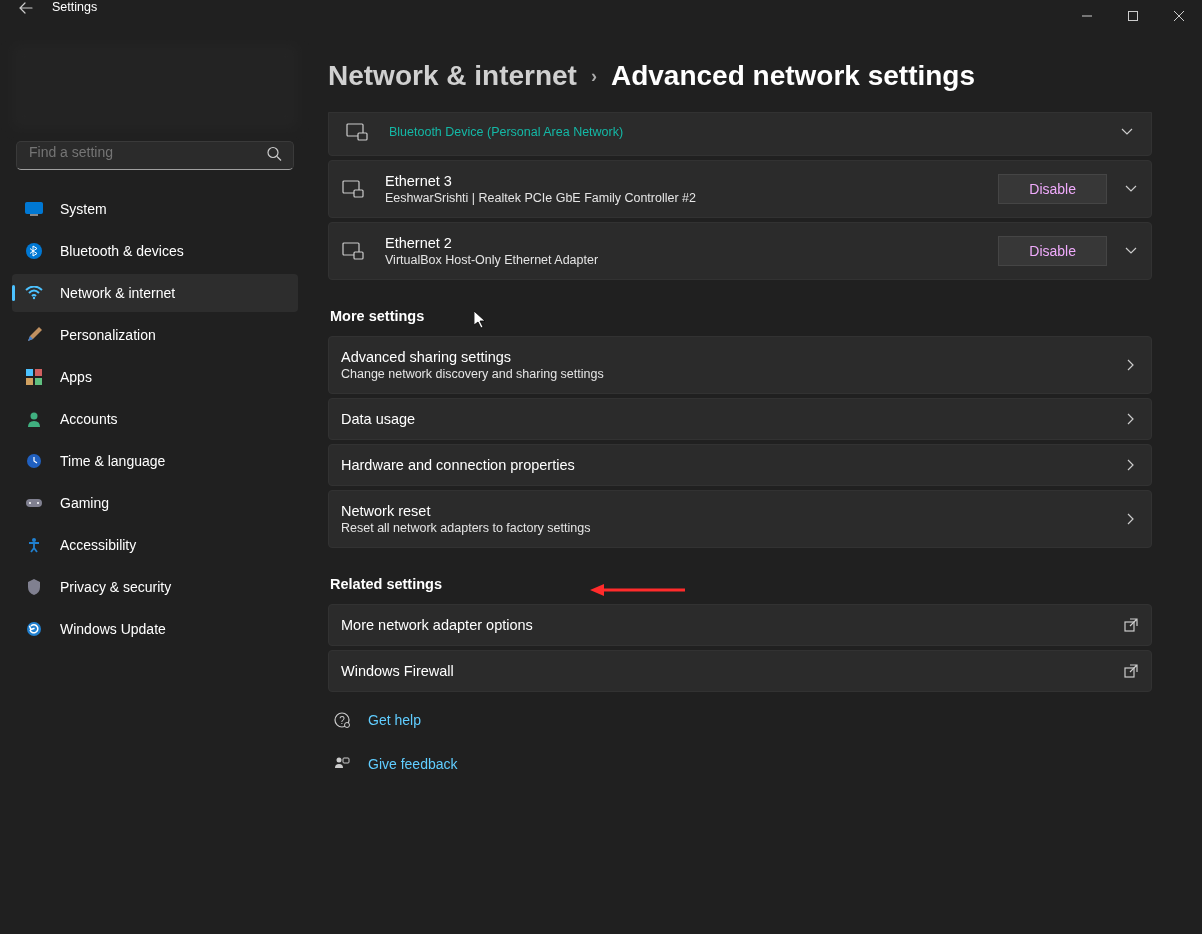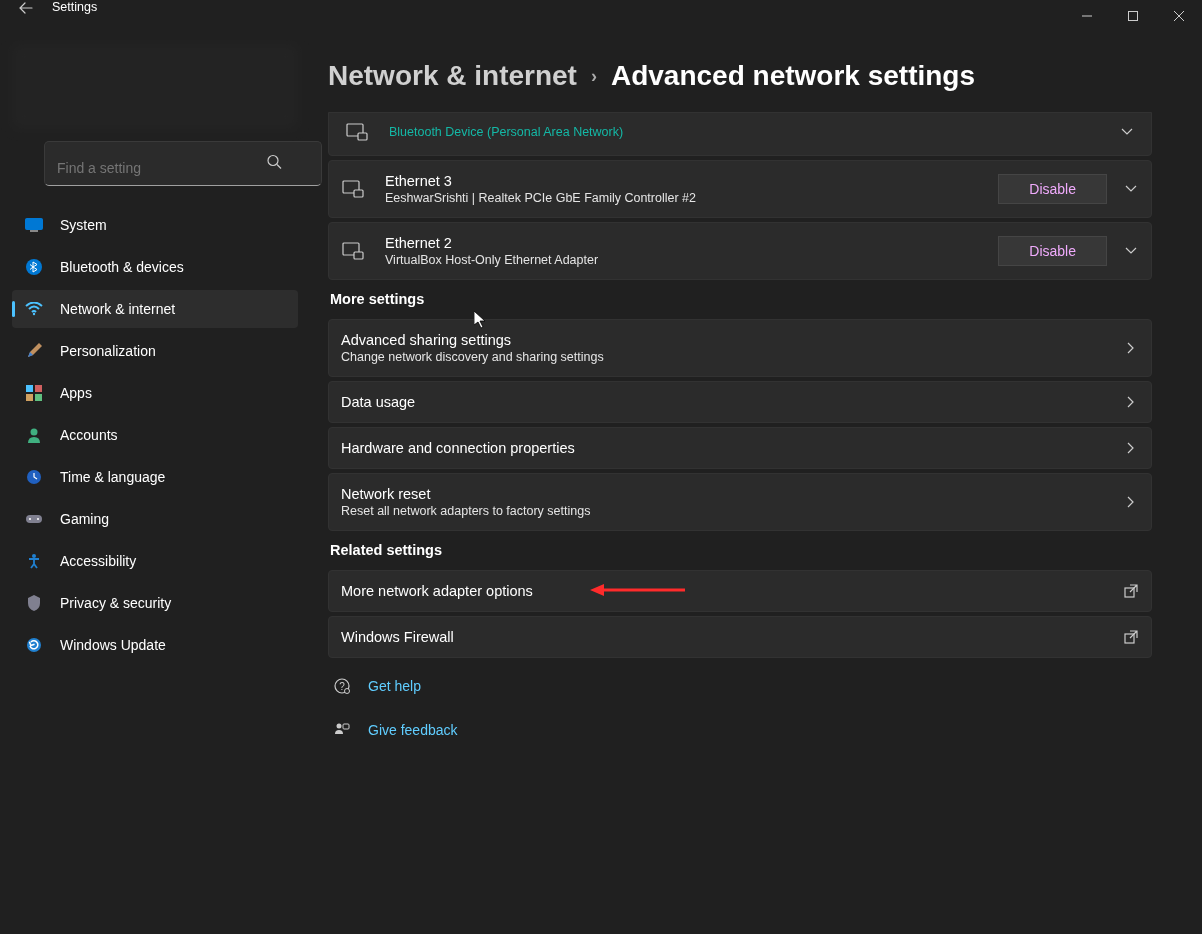--- a/index.html
+++ b/index.html
@@ -65,25 +65,24 @@
   .search {
     position: relative;
     margin: 0 4px 20px 4px;
   }
   .search input {
     width: 100%;
     background: #2b2b2b;
     border: 1px solid #3a3a3a;
     border-bottom: 1.5px solid #a0a0a0;
     border-radius: 5px;
-    padding: 18px 35px 9px 12px;
+    padding: 2px 35px 9px 12px;
     color: #fff;
     font-size: 14px;
     outline: none;
-    margin-left: 28px;
   }
   .search-icn {
     position: absolute;
     right: 12px; top: 50%;
     transform: translateY(-50%);
   }
   .nav { display: flex; flex-direction: column; gap: 4px; text-align: right; }
   .nav-item {
     display: flex;
     align-items: center;
@@ -154,21 +153,21 @@
     font-size: 14px;
     color: #f0abfc;
     cursor: pointer;
     margin-right: 16px;
   }
   .chev-down { width: 16px; display:flex;align-items:center;justify-content:center; }
   .chev-right { width: 16px; display:flex;align-items:center;justify-content:center; }
   .sect-head {
     font-size: 14.5px;
     font-weight: 600;
-    margin: 11px 0 12px 2px;
+    margin: 28px 0 12px 2px;
   }
   .partial {
     background: #2b2b2b;
     border: 1px solid #323232;
     border-radius: 0 0 4px 4px;
     padding: 10px 16px 14px 16px;
     display: flex;
     align-items: center;
     margin-bottom: 4px;
   }

